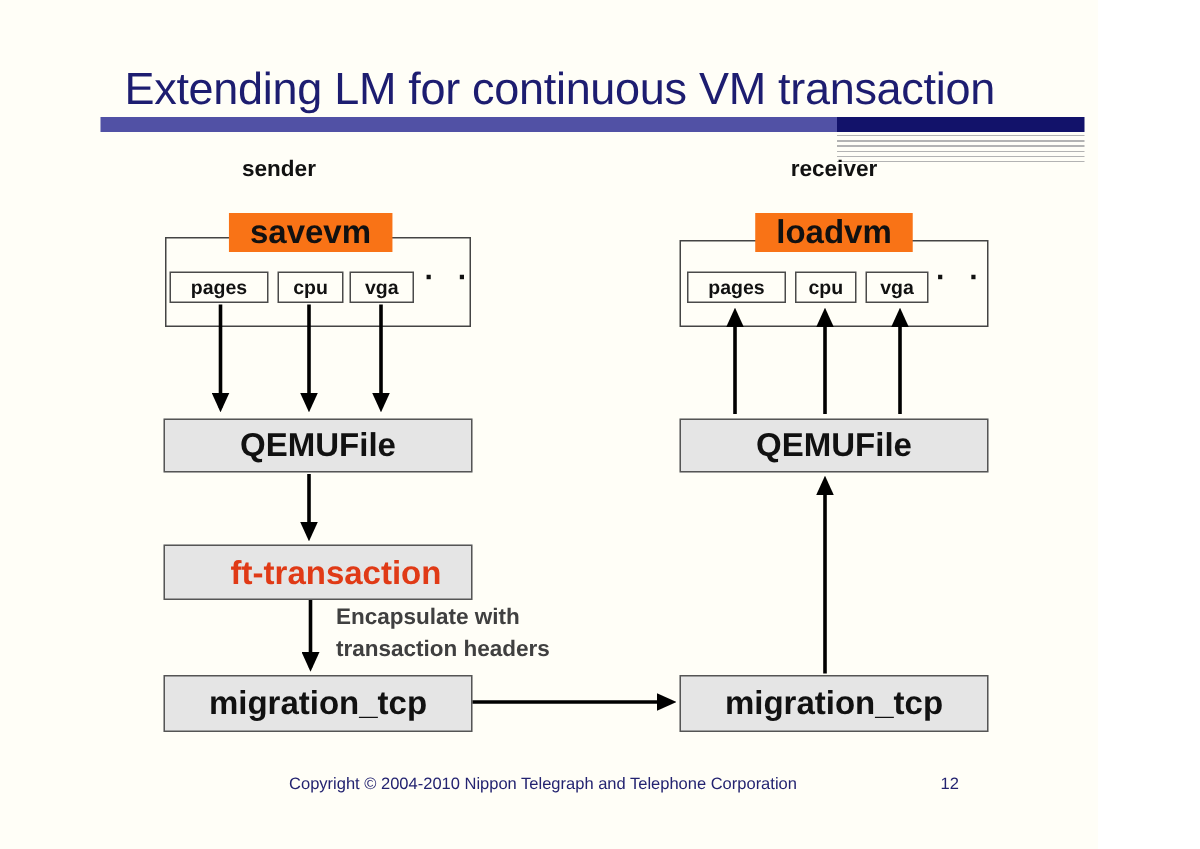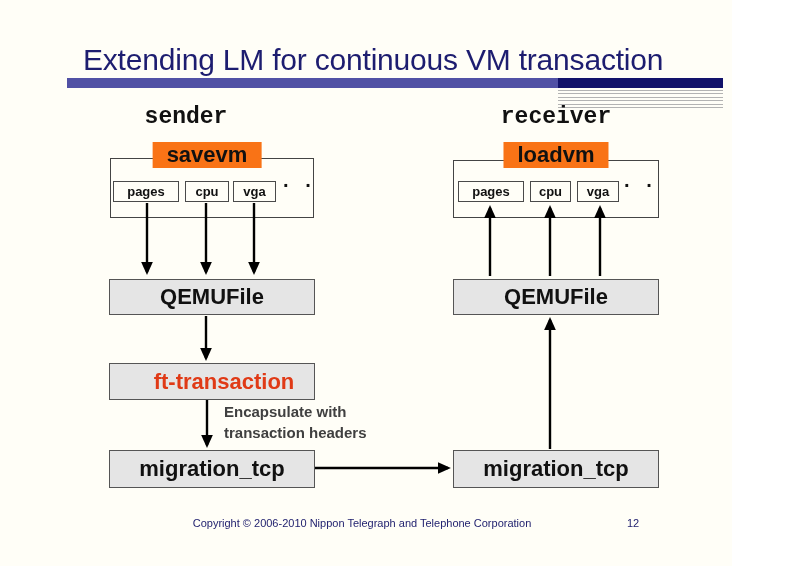--- a/index.html
+++ b/index.html
@@ -17,21 +17,21 @@
   }
   .bar-left  { position:absolute; left:67px;  top:78px; width:491px; height:10px; background:#5151a5; }
   .bar-right { position:absolute; left:558px; top:78px; width:165px; height:10px; background:#12126a; }
   .bar-lines {
     position:absolute; left:558px; top:90px; width:165px; height:18px;
     background:repeating-linear-gradient(to bottom,#b3b3b3 0,#b3b3b3 1px,transparent 1px,transparent 3.5px);
   }
   
   .role-label {
     position:absolute; top:104px; transform:translateX(-50%);
-    font-size:23px; font-weight:700; white-space:nowrap;font-family:Liberation Mono, monospace;
+    font-size:15px; font-weight:700; white-space:nowrap;
   }
   .group-label {
     position:absolute; top:142px; transform:translateX(-50%);
     font-size:22px; font-weight:700; white-space:nowrap;
     background:#f97316; padding:0 14px; z-index:2;
   }
   
   .bracket { position:absolute; border:1.5px solid #444; box-sizing:border-box; z-index:1; }
   .bracket.sender   { left:110px; top:158px; width:204px; height:60px; }
   .bracket.receiver { left:453px; top:160px; width:206px; height:58px; }
@@ -116,16 +116,16 @@
     <line x1="254" y1="203" x2="254" y2="272" stroke="#000" stroke-width="2.4" marker-end="url(#ah)"></line>
     <line x1="206" y1="316" x2="206" y2="358" stroke="#000" stroke-width="2.4" marker-end="url(#ah)"></line>
     <line x1="207" y1="400" x2="207" y2="445" stroke="#000" stroke-width="2.4" marker-end="url(#ah)"></line>
     <line x1="315" y1="468" x2="448" y2="468" stroke="#000" stroke-width="2.4" marker-end="url(#ah)"></line>
     <line x1="550" y1="449" x2="550" y2="320" stroke="#000" stroke-width="2.4" marker-end="url(#ah)"></line>
     <line x1="490" y1="276" x2="490" y2="208" stroke="#000" stroke-width="2.4" marker-end="url(#ah)"></line>
     <line x1="550" y1="276" x2="550" y2="208" stroke="#000" stroke-width="2.4" marker-end="url(#ah)"></line>
     <line x1="600" y1="276" x2="600" y2="208" stroke="#000" stroke-width="2.4" marker-end="url(#ah)"></line>
   </svg>
 
-  <div class="footer-copyright">Copyright © 2006-2010 Nippon Telegraph and Telephone Corporation</div>
+  <div class="footer-copyright">Copyright © 2004-2010 Nippon Telegraph and Telephone Corporation</div>
   <div class="footer-page">12</div>
 
 </div>
 
 </body></html>

